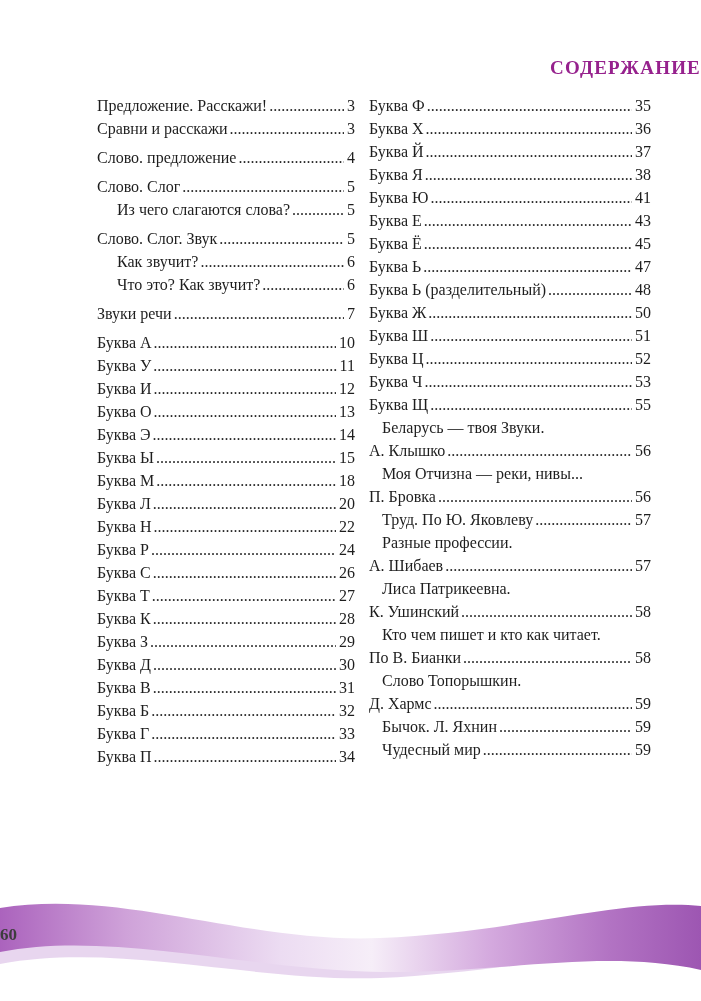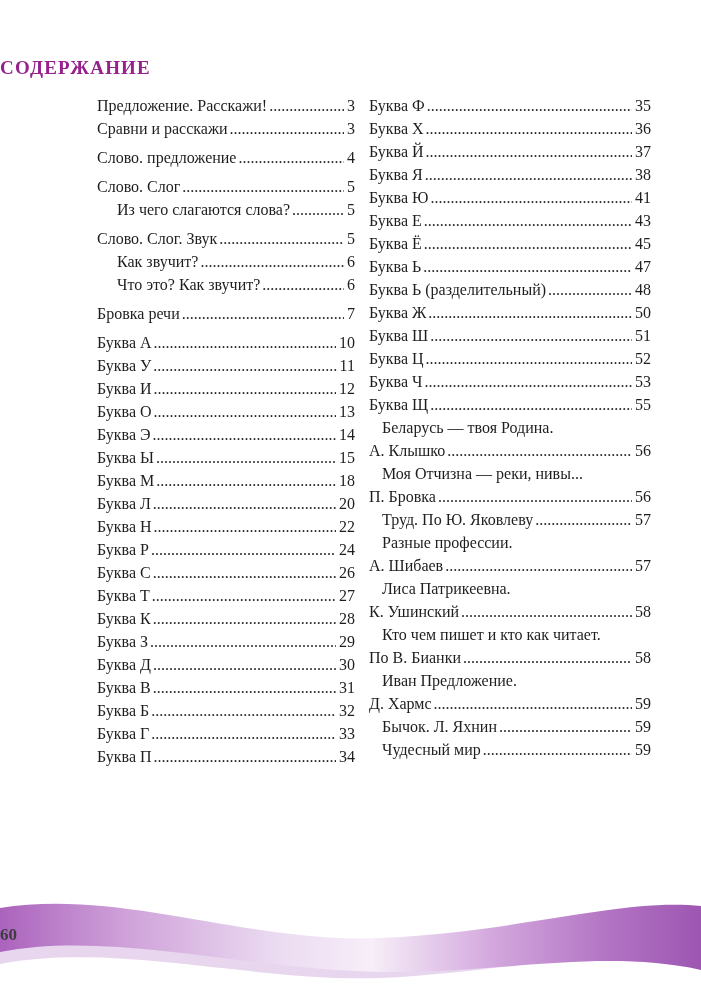--- a/index.html
+++ b/index.html
@@ -7,21 +7,21 @@
   body {
     background: #ffffff;
     font-family: "Liberation Serif", "DejaVu Serif", serif;
     color: #1e1e1e;
     position: relative;
     overflow: hidden;
   }
   .title {
     position: absolute;
     top: 57px; left: 0; width: 100%;
-    text-align: left;
+    text-align: right;
     font-size: 19px;
     font-weight: bold;
     letter-spacing: 1.2px;
     color: #96218d;
   }
   .columns {
     position: absolute;
     top: 94px; left: 97px; width: 554px;
     display: flex;
     gap: 14px;
@@ -109,21 +109,21 @@
           <span class="toc-label">Как звучит?</span>
           <span class="leader"></span>
           <span class="toc-page">6</span>
         </div>
         <div class="toc-row indent">
           <span class="toc-label">Что это? Как звучит?</span>
           <span class="leader"></span>
           <span class="toc-page">6</span>
         </div>
         <div class="toc-row gap">
-          <span class="toc-label">Бровка речи</span>
+          <span class="toc-label">Звуки речи</span>
           <span class="leader"></span>
           <span class="toc-page">7</span>
         </div>
         <div class="toc-row gap">
           <span class="toc-label">Буква А</span>
           <span class="leader"></span>
           <span class="toc-page">10</span>
         </div>
         <div class="toc-row">
           <span class="toc-label">Буква У</span>
@@ -281,21 +281,21 @@
           <span class="toc-label">Буква Ч</span>
           <span class="leader"></span>
           <span class="toc-page">53</span>
         </div>
         <div class="toc-row">
           <span class="toc-label">Буква Щ</span>
           <span class="leader"></span>
           <span class="toc-page">55</span>
         </div>
         <div class="toc-row indent">
-          <span class="toc-label">Беларусь — твоя Родина.</span>
+          <span class="toc-label">Беларусь — твоя Звуки.</span>
         </div>
         <div class="toc-row">
           <span class="toc-label">А. Клышко</span>
           <span class="leader"></span>
           <span class="toc-page">56</span>
         </div>
         <div class="toc-row indent">
           <span class="toc-label">Моя Отчизна — реки, нивы...</span>
         </div>
         <div class="toc-row">
@@ -326,21 +326,21 @@
         </div>
         <div class="toc-row indent">
           <span class="toc-label">Кто чем пишет и кто как читает.</span>
         </div>
         <div class="toc-row">
           <span class="toc-label">По В. Бианки</span>
           <span class="leader"></span>
           <span class="toc-page">58</span>
         </div>
         <div class="toc-row indent">
-          <span class="toc-label">Иван Предложение.</span>
+          <span class="toc-label">Слово Топорышкин.</span>
         </div>
         <div class="toc-row">
           <span class="toc-label">Д. Хармс</span>
           <span class="leader"></span>
           <span class="toc-page">59</span>
         </div>
         <div class="toc-row indent">
           <span class="toc-label">Бычок. Л. Яхнин</span>
           <span class="leader"></span>
           <span class="toc-page">59</span>

